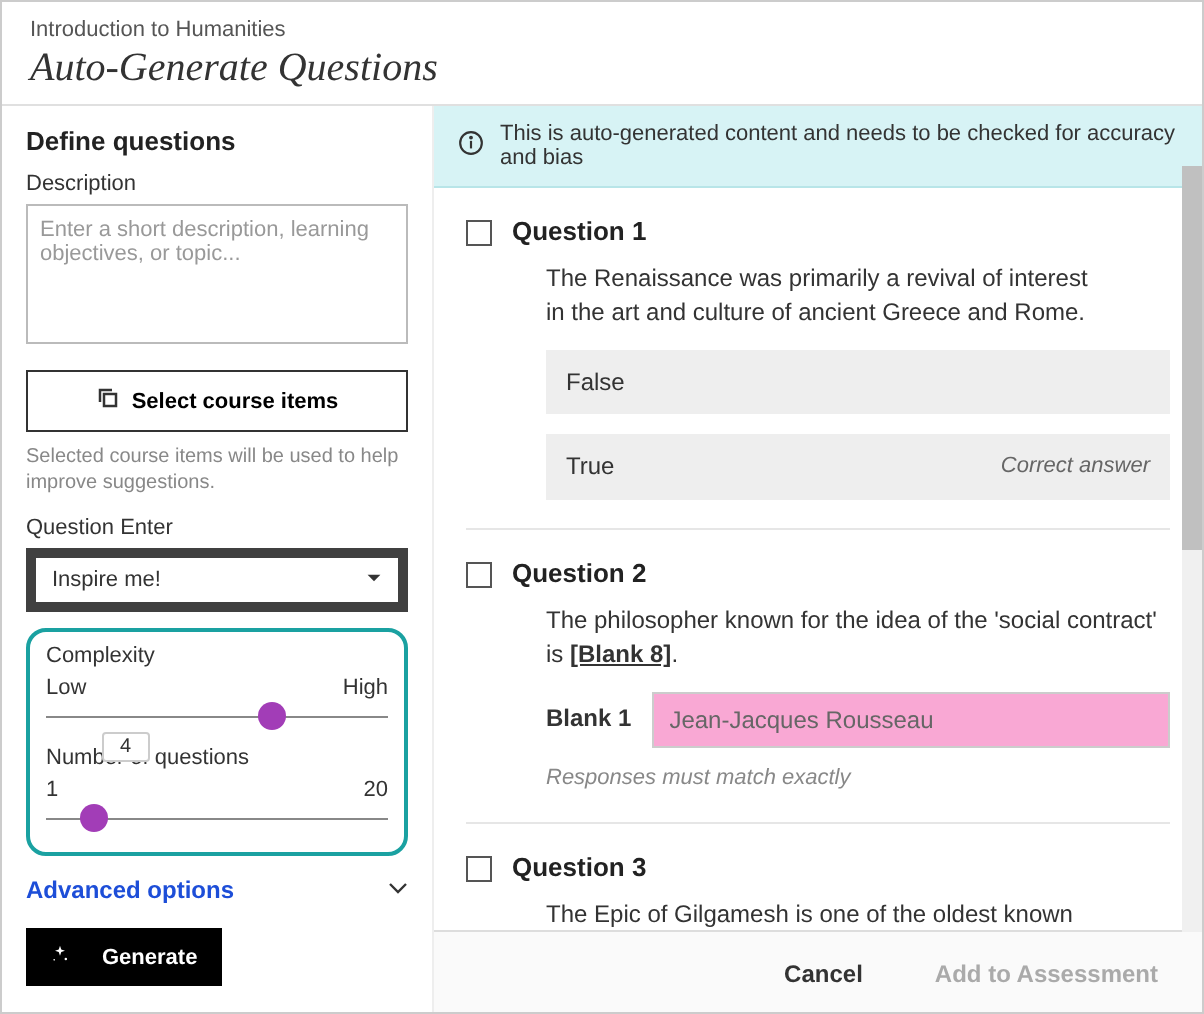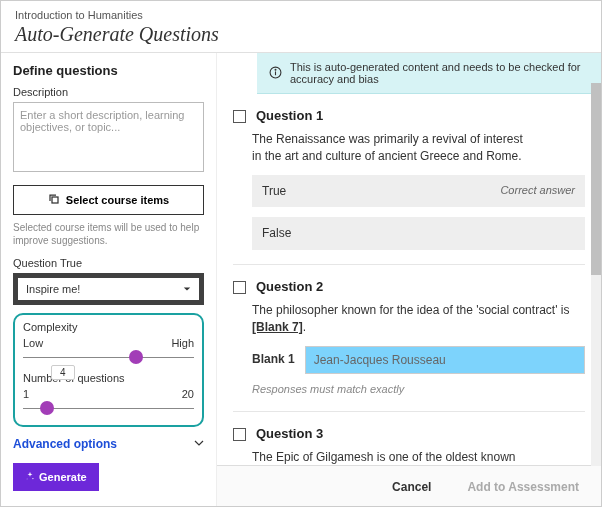--- a/index.html
+++ b/index.html
@@ -88,70 +88,69 @@
     border-radius: 2px;
     top: 8px;
     left: 28px;
   }
   .adv-row {
     display: flex; justify-content: space-between; align-items: center;
     font-size: 12px; font-weight: 600; margin-top: 10px; cursor: pointer;
     color:#1d4ed8;
   }
   .btn-generate {
-    background: #6d28d9; color: #fff; border: none;
+    background: #000000; color: #fff; border: none;
     padding: 8px 12px; font-size: 11px; font-weight: 600;
     margin-top: 12px; cursor: pointer;
-    display: inline-flex; align-items:center; gap:4px;
+    display: inline-flex; align-items:center; gap:16px;
   }
   .right-panel {
     flex: 1;
     display: flex;
     flex-direction: column;
     border-left: 1px solid #eee;
     position: relative;
   }
   .info-banner {
     background: #d7f3f5;
     padding: 8px 12px;
     font-size: 11px;
     color: #333;
     display: flex;
     align-items: center;
     gap: 8px;
     border-bottom: 1px solid #b8e5e8;
-    margin-left: 40px;
   }
   .questions-scroll {
     flex: 1;
     overflow-y: auto;
     padding: 0 16px 12px 16px;
   }
   .question-block {
     padding: 14px 0;
     border-bottom: 1px solid #e6e6e6;
   }
   .q-head { display: flex; align-items: flex-start; gap: 10px;}
   .q-checkbox {
     width: 13px; height: 13px; border: 1.5px solid #555;
     margin-top: 2px; cursor: pointer; flex-shrink:0;
   }
   .q-title { font-size: 13px; font-weight: 700; color:#222;}
-  .q-body { margin-left: 19px; margin-top: 8px; font-size: 12px; color:#333; line-height:1.4;}
+  .q-body { margin-left: 40px; margin-top: 8px; font-size: 12px; color:#333; line-height:1.4;}
   .answer-row {
     background: #eee; padding: 8px 10px; margin-top: 10px;
     display: flex; justify-content: space-between; align-items:center;
     font-size: 12px;
   }
   .correct-tag { font-style: italic; color: #666; font-size:11px;}
   .blank-row { display:flex; align-items:center; gap:10px; margin-top:10px;}
   .blank-label { font-size: 12px; font-weight:600;}
   .blank-input {
     flex:1; border:1px solid #ccc; padding:6px 8px;
-    background:#7dd3fc; font-size:12px; color:#666;
+    background:#f9a8d4; font-size:12px; color:#666;
   }
   .match-hint { font-style: italic; color:#888; font-size:11px; margin-top:8px;}
   .bottom-bar {
     border-top: 1px solid #ddd;
     padding: 10px 14px;
     display: flex;
     justify-content: flex-end;
     gap: 20px;
     background:#fafafa;
   }
@@ -186,21 +185,21 @@
       <span>
         <svg width="12" height="12" viewBox="0 0 24 24" fill="none" stroke="#333" stroke-width="2.5">
             <rect x="8" y="8" width="12" height="12"></rect>
             <path d="M4 16V4h12"></path>
           </svg>
       </span>
       <span>Select course items</span>
     </button>
     <div class="hint">Selected course items will be used to help improve suggestions.</div>
 
-    <label class="field-label" style="margin-top:10px;">Question True</label>
+    <label class="field-label" style="margin-top:10px;">Question Enter</label>
     <div class="select-wrap">
       <span>Inspire me!</span>
       <span>
         <svg width="8" height="8" viewBox="0 0 10 10">
             <path d="M1 3 L5 7 L9 3" fill="#333"></path>
           </svg>
       </span>
     </div>
 
     <div class="highlight-box">
@@ -264,38 +263,38 @@
     <div class="questions-scroll">
 
       <div class="question-block">
         <div class="q-head">
           <div class="q-checkbox"></div>
           <div class="q-title">Question 1</div>
         </div>
         <div class="q-body">
           <div style="max-width:280px;">The Renaissance was primarily a revival of interest in the art and culture of ancient Greece and Rome.</div>
           <div class="answer-row">
+            <span>False</span>
+            <span class="correct-tag"></span>
+          </div>
+          <div class="answer-row">
             <span>True</span>
             <span class="correct-tag">Correct answer</span>
-          </div>
-          <div class="answer-row">
-            <span>False</span>
-            <span class="correct-tag"></span>
           </div>
         </div>
       </div>
 
       <div class="question-block">
         <div class="q-head">
           <div class="q-checkbox"></div>
           <div class="q-title">Question 2</div>
         </div>
         <div class="q-body">
           <div>
-            <span>The philosopher known for the idea of the 'social contract' is </span><span class="blank-u">[Blank 7]</span><span>.</span>
+            <span>The philosopher known for the idea of the 'social contract' is </span><span class="blank-u">[Blank 8]</span><span>.</span>
           </div>
           <div class="blank-row">
             <span class="blank-label">Blank 1</span>
             <input class="blank-input" value="Jean-Jacques Rousseau" style="">
           </div>
           <div class="match-hint">Responses must match exactly</div>
         </div>
       </div>
 
       <div class="question-block" style="border-bottom:none;">

